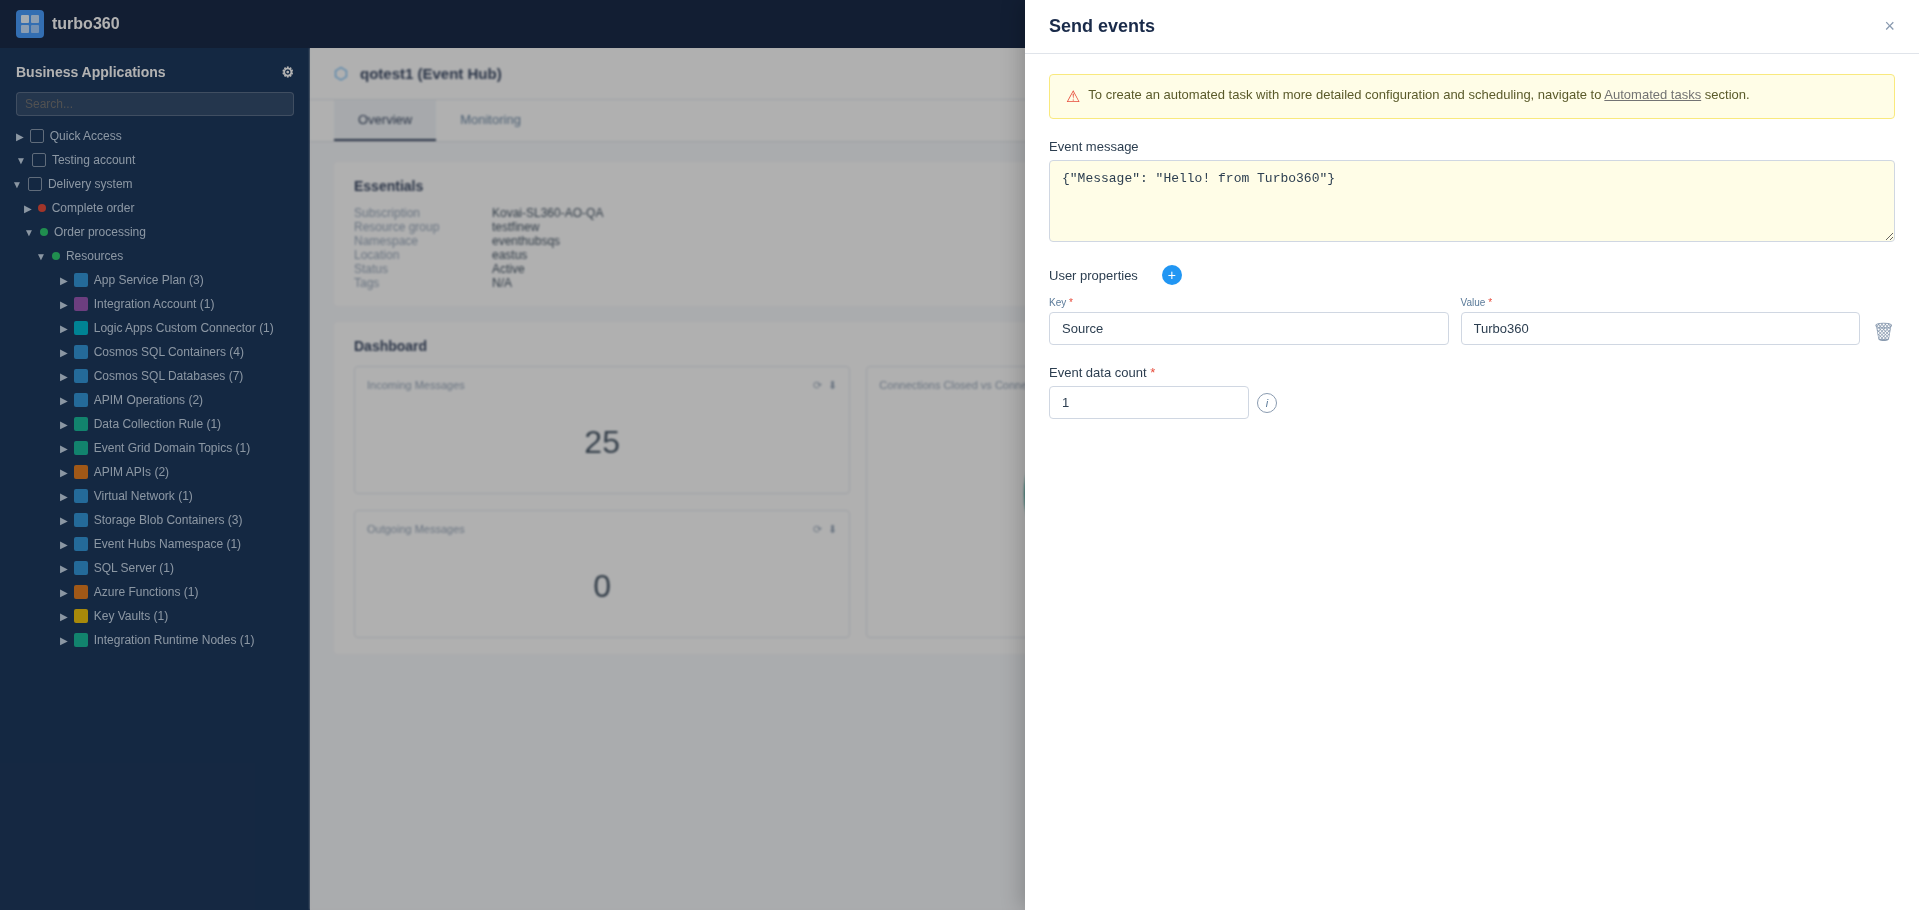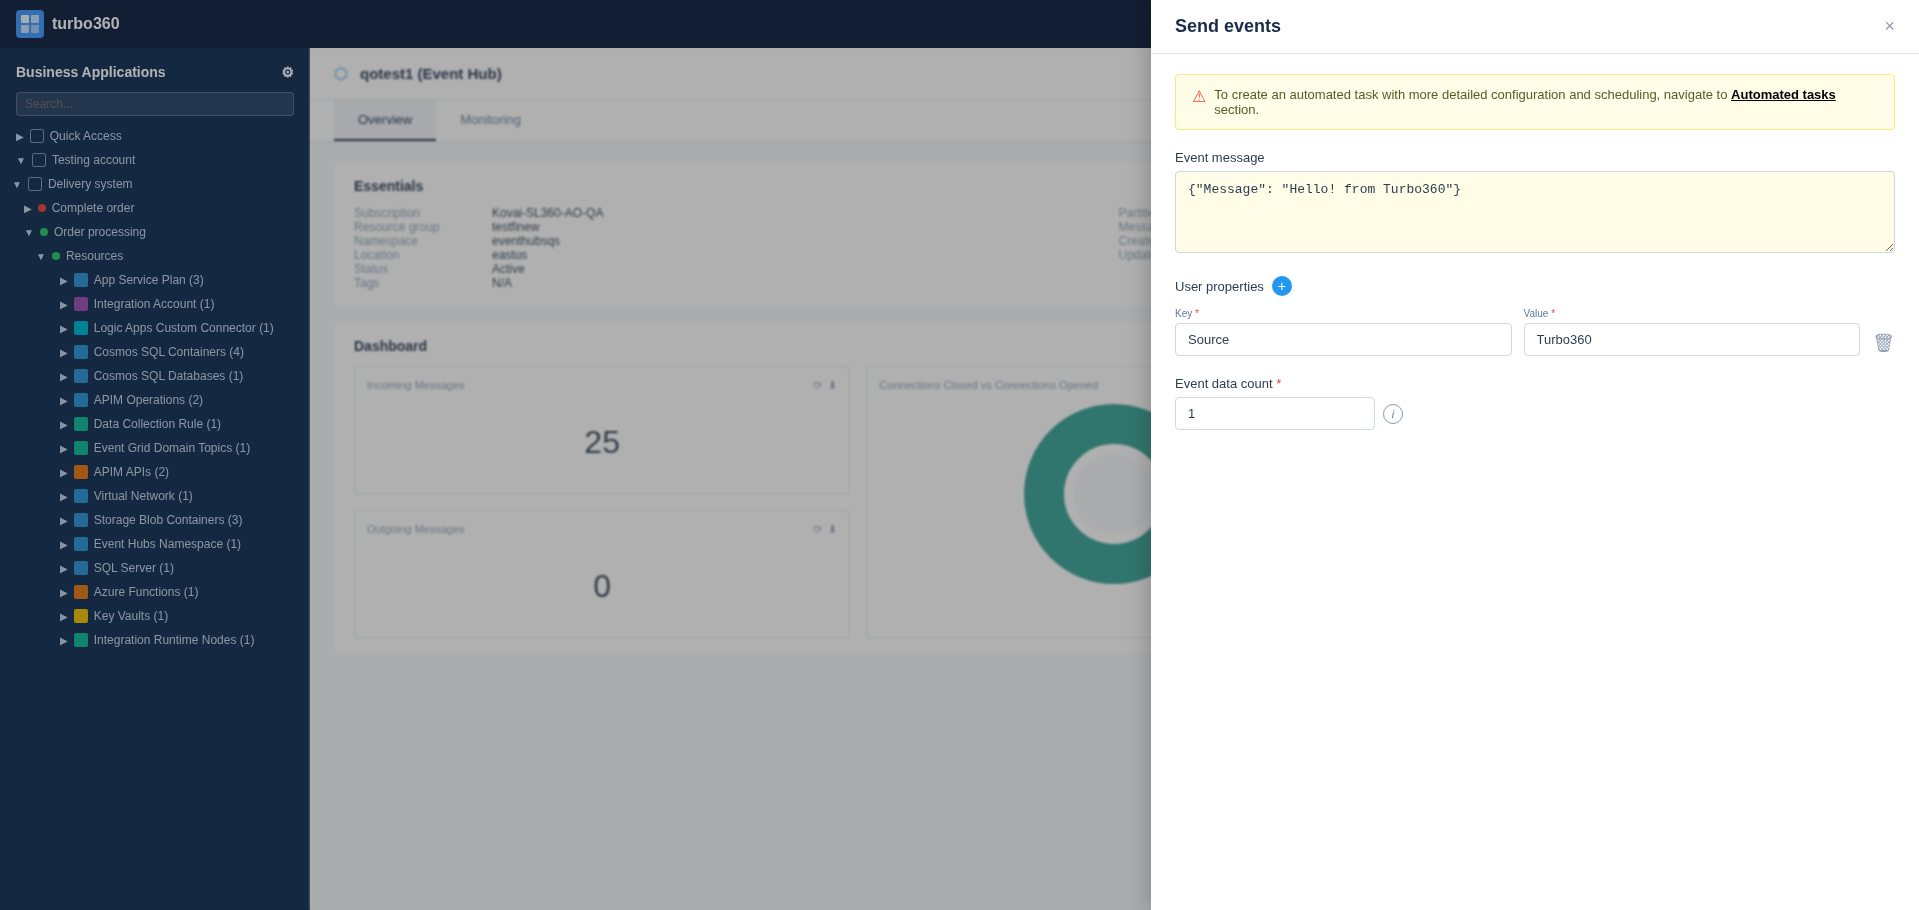--- a/index.html
+++ b/index.html
@@ -123,21 +123,21 @@
     .donut-chart { display: flex; justify-content: center; align-items: center; height: 180px; }
 
     
     .overlay { position: absolute; top: 0; left: 0; right: 0; bottom: 0; background: rgba(0,0,0,0.3); z-index: 100; }
 
     
     .side-panel {
       position: absolute;
       top: 0;
       right: 0;
-      width: 768px;
+      width: 894px;
       height: 910px;
       background: white;
       z-index: 200;
       display: flex;
       flex-direction: column;
       box-shadow: -4px 0 20px rgba(0,0,0,0.2);
     }
     .panel-header {
       display: flex;
       align-items: center;
@@ -158,21 +158,21 @@
       border-radius: 4px;
       padding: 12px 16px;
       margin-bottom: 20px;
       display: flex;
       align-items: flex-start;
       gap: 8px;
       font-size: 13px;
       color: #5a5a2a;
     }
     .warning-icon { color: #e74c3c; font-size: 16px; flex-shrink: 0; }
-    .warning-link { color: #000000; text-decoration: underline; cursor: pointer; font-weight: bold; }
+    .warning-link { color: #737373; text-decoration: underline; cursor: pointer; }
 
     
     .form-group { margin-bottom: 20px; }
     .form-label { font-size: 13px; color: #2c3e50; margin-bottom: 6px; font-weight: 500; }
     .form-label .required { color: #e74c3c; }
     .form-textarea {
       width: 100%;
       border: 1px solid #d0d7e2;
       border-radius: 4px;
       padding: 10px 12px;
@@ -187,21 +187,21 @@
     .form-input {
       width: 100%;
       border: 1px solid #d0d7e2;
       border-radius: 4px;
       padding: 8px 12px;
       font-size: 13px;
       color: #2c3e50;
     }
 
     
-    .user-props-header { display: flex; align-items: center; gap: 8px; margin-bottom: 12px; }
+    .user-props-header { display: flex; align-items: center; gap: 24px; margin-bottom: 12px; }
     .user-props-label { font-size: 13px; color: #2c3e50; font-weight: 500; }
     .add-btn { width: 20px; height: 20px; border-radius: 50%; background: #2196f3; color: white; border: none; cursor: pointer; font-size: 14px; display: flex; align-items: center; justify-content: center; line-height: 1; }
 
     .key-value-row { display: flex; gap: 12px; align-items: flex-start; margin-bottom: 12px; }
     .key-col { flex: 1; }
     .value-col { flex: 1; }
     .kv-label { font-size: 10px; color: #5a7a99; margin-bottom: 4px; }
     .kv-label .required { color: #e74c3c; }
 
     .delete-btn { background: none; border: none; cursor: pointer; color: #8a9bb0; font-size: 18px; margin-top: 24px; flex-shrink: 0; }
@@ -342,21 +342,21 @@
 
       <div class="sidebar-item" style="padding-left: 60px;">
         <span class="chevron">▶</span>
         <span class="icon-box icon-box-blue"></span>
         <span>Cosmos SQL Containers (4)</span>
       </div>
 
       <div class="sidebar-item" style="padding-left: 60px;">
         <span class="chevron">▶</span>
         <span class="icon-box icon-box-blue"></span>
-        <span>Cosmos SQL Databases (1)</span>
+        <span>Cosmos SQL Databases (7)</span>
       </div>
 
       <div class="sidebar-item" style="padding-left: 60px;">
         <span class="chevron">▶</span>
         <span class="icon-box icon-box-blue"></span>
         <span>APIM Operations (2)</span>
       </div>
 
       <div class="sidebar-item" style="padding-left: 60px;">
         <span class="chevron">▶</span>

